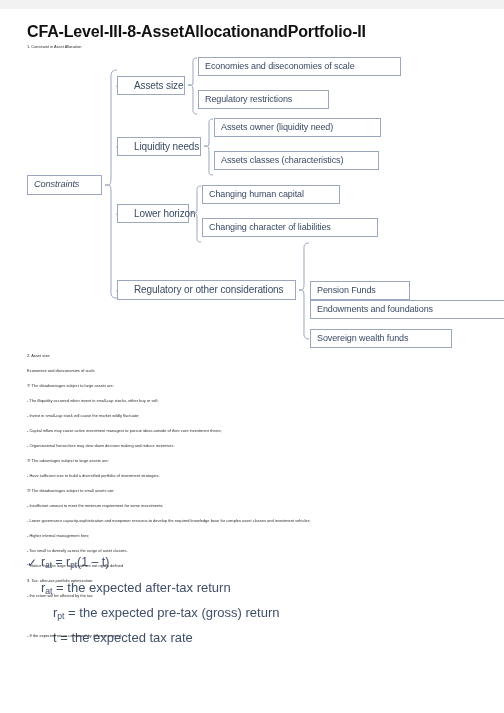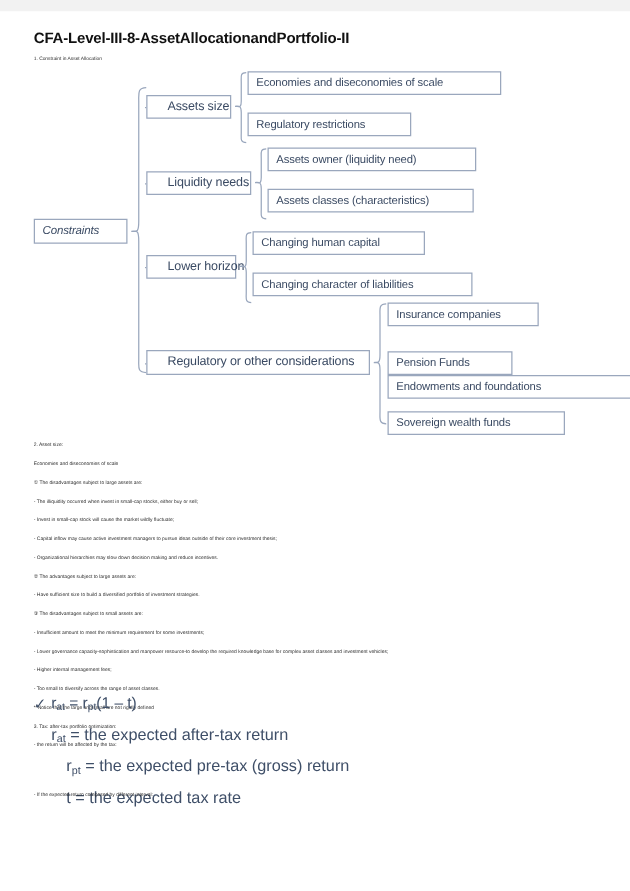--- a/index.html
+++ b/index.html
@@ -27,21 +27,21 @@
     left: 0; top: 0;
     width: 504px; height: 9px;
     background: #f2f2f2;
   }
 
   
   .doc-title {
     position: absolute;
     left: 27px;
     top: 23px;
-    font-size: 12px;
+    font-size: 16px;
     font-weight: bold;
     letter-spacing: -0.15px;
     color: #111111;
     white-space: nowrap;
   }
   .section-label {
     position: absolute;
     left: 27px;
     top: 44px;
     font-size: 3.9px;
@@ -217,23 +217,20 @@
       <span>Changing character of liabilities</span>
     </div>
 
     <div class="node lvl2" style="left:117px; top:228px; width:179px; height:20px;">
       <span>Regulatory or other considerations</span>
     </div>
     <div class="brace" style="left:298px; top:190px;">
       <svg width="12" height="98" viewBox="0 0 12 98">
         <path d="M11 1 C5 1 6 5 6 11 L6 42 C6 49 4 48 1 48 C4 48 6 47 6 54 L6 87 C6 93 5 97 11 97" fill="none" stroke="#9aa7bd" stroke-width="1"></path>
       </svg>
-    </div>
-    <div class="node lvl3" style="left:310px; top:190px; width:121px; height:19px;">
-      <span>Insurance companies</span>
     </div>
     <div class="node lvl3" style="left:310px; top:229px; width:100px; height:19px;">
       <span>Pension Funds</span>
     </div>
     <div class="node lvl3" style="left:310px; top:248px; width:200px; height:19px;">
       <span>Endowments and foundations</span>
     </div>
     <div class="node lvl3" style="left:310px; top:277px; width:142px; height:19px;">
       <span>Sovereign wealth funds</span>
     </div>

